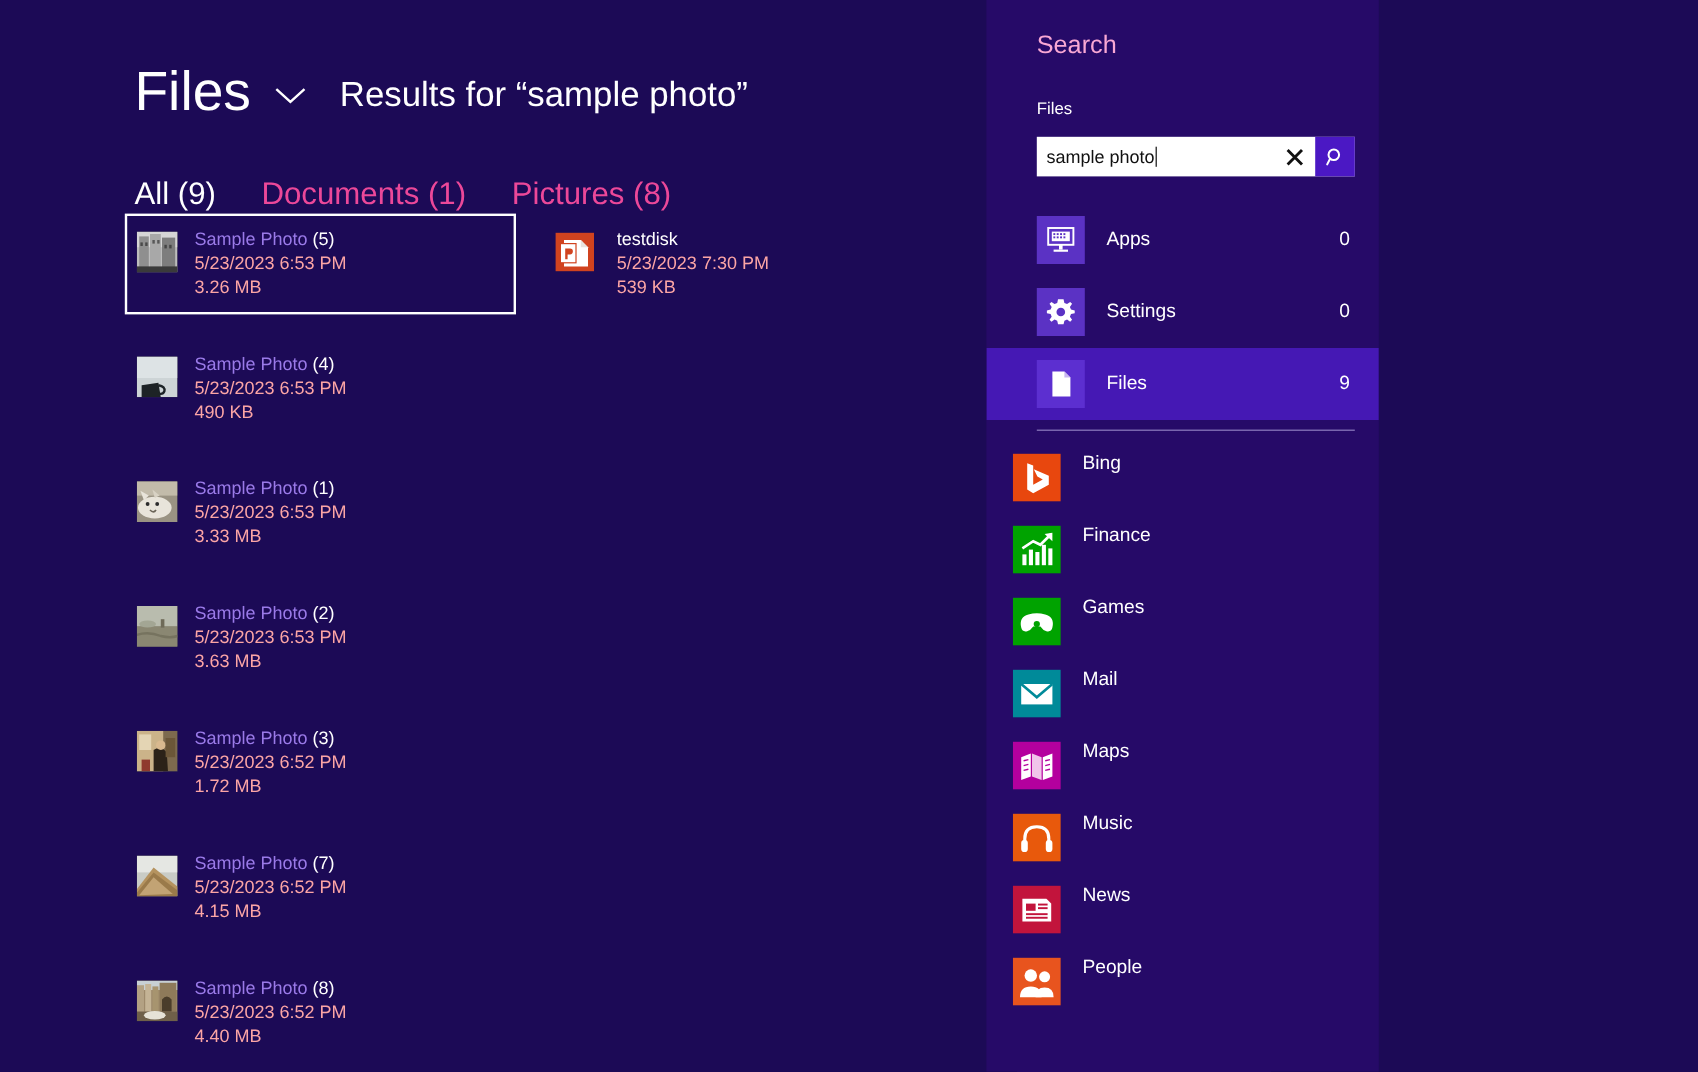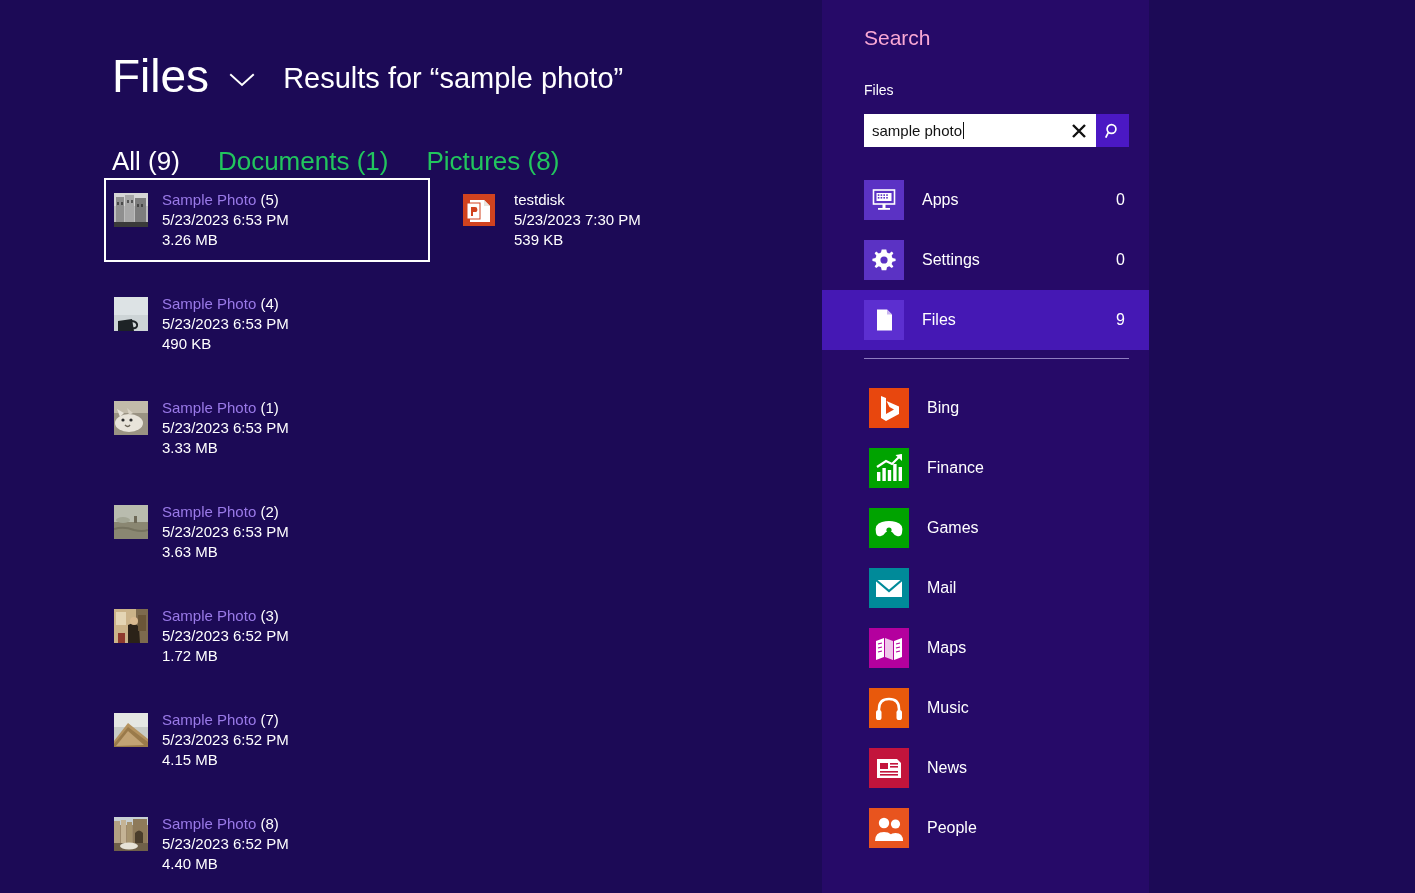--- a/index.html
+++ b/index.html
@@ -67,21 +67,21 @@
   .tabs {
     position: absolute;
     left: 112px;
     top: 146px;
     display: flex;
     align-items: flex-start;
   }
   .tab {
     font-size: 26px;
     font-weight: 300;
-    color: #22c55e;
+    color: #ec4899;
     margin-right: 38px;
     white-space: nowrap;
     cursor: default;
   }
   .tab.active { color: #ffffff; }
 
   .columns {
     position: absolute;
     left: 0;
     top: 178px;
@@ -124,21 +124,21 @@
   .file-name {
     font-size: 15px;
     color: #9a7ae8;
     font-weight: 400;
     white-space: nowrap;
   }
   .file-name .suffix { color: #ffffff; }
   .file-name.plain { color: #ffffff; }
   .file-date, .file-size {
     font-size: 15px;
-    color: #ffffff;
+    color: #fca5a5;
     font-weight: 400;
     white-space: nowrap;
   }
 
   
   .doc-icon {
     width: 38px;
     height: 38px;
     flex: 0 0 38px;
     margin-top: 1px;
@@ -274,23 +274,22 @@
   }
 
   .app-list {
     position: absolute;
     left: 0;
     top: 378px;
     width: 327px;
   }
   .app-row {
     display: flex;
-    align-items: center;
     height: 60px;
-    padding-left: 47px;
+    padding-left: 22px;
     box-sizing: border-box;
   }
   .app-icon {
     width: 40px;
     height: 40px;
     flex: 0 0 40px;
     display: flex;
     align-items: center;
     justify-content: center;
   }

